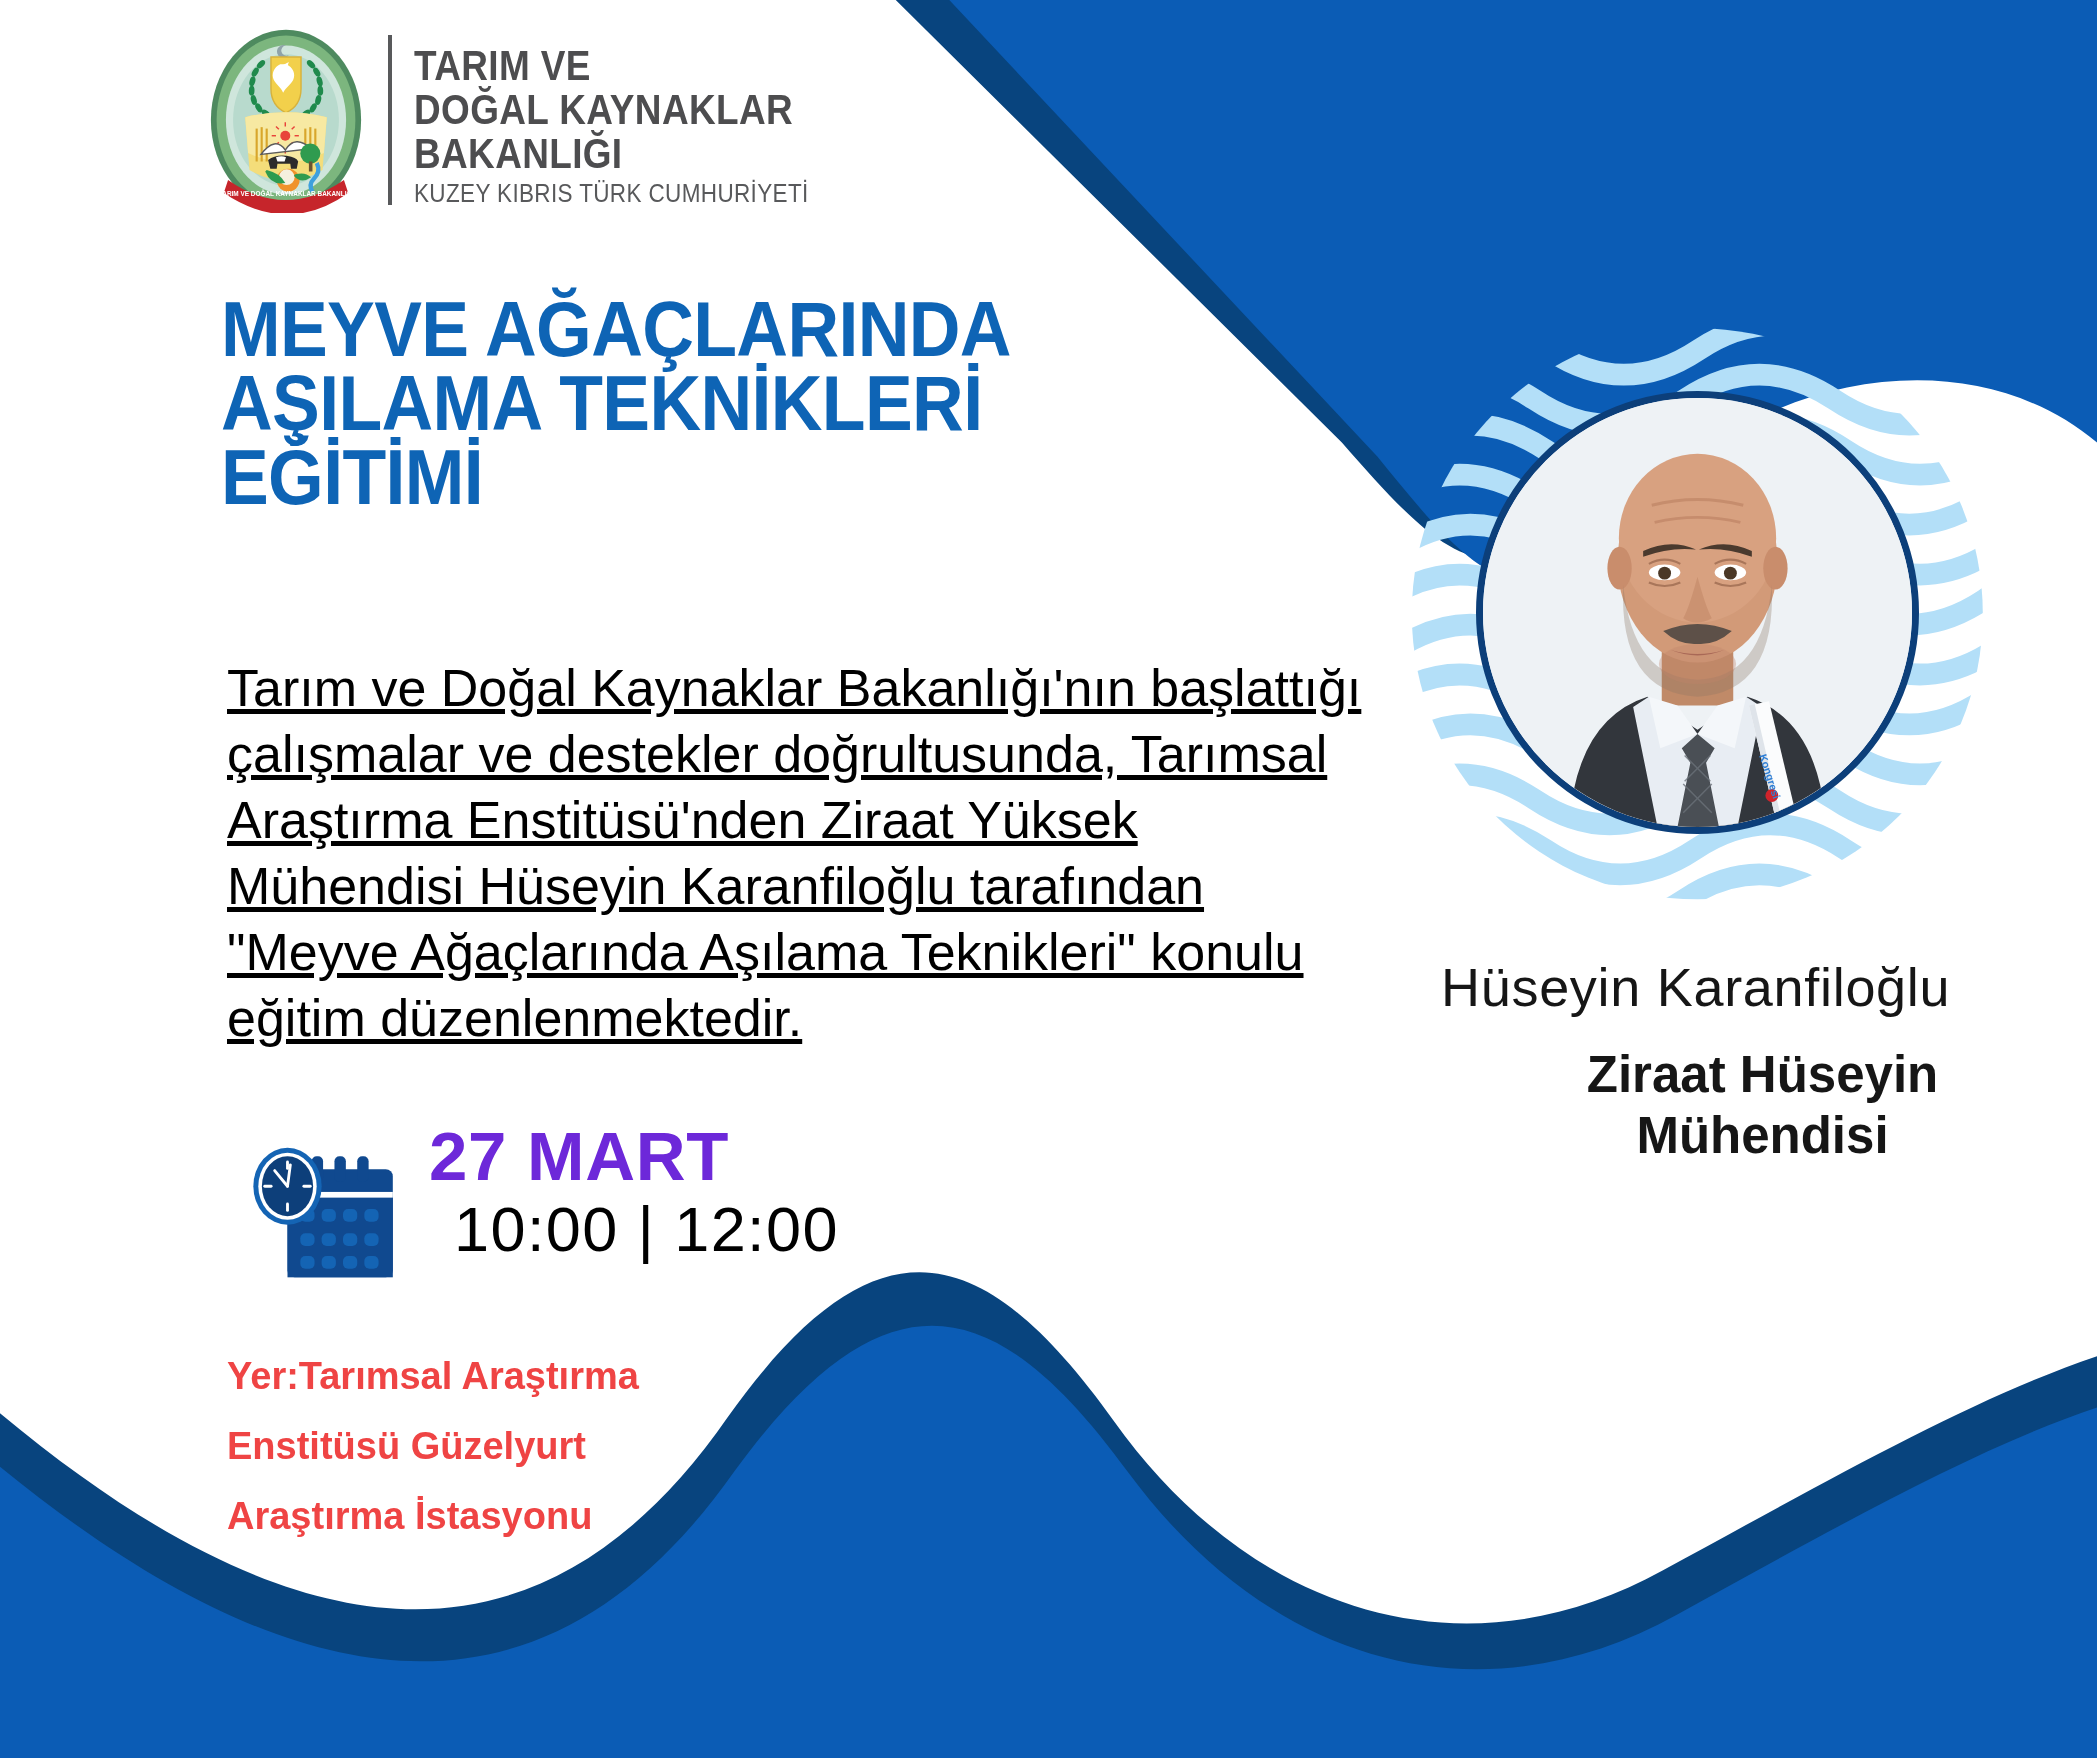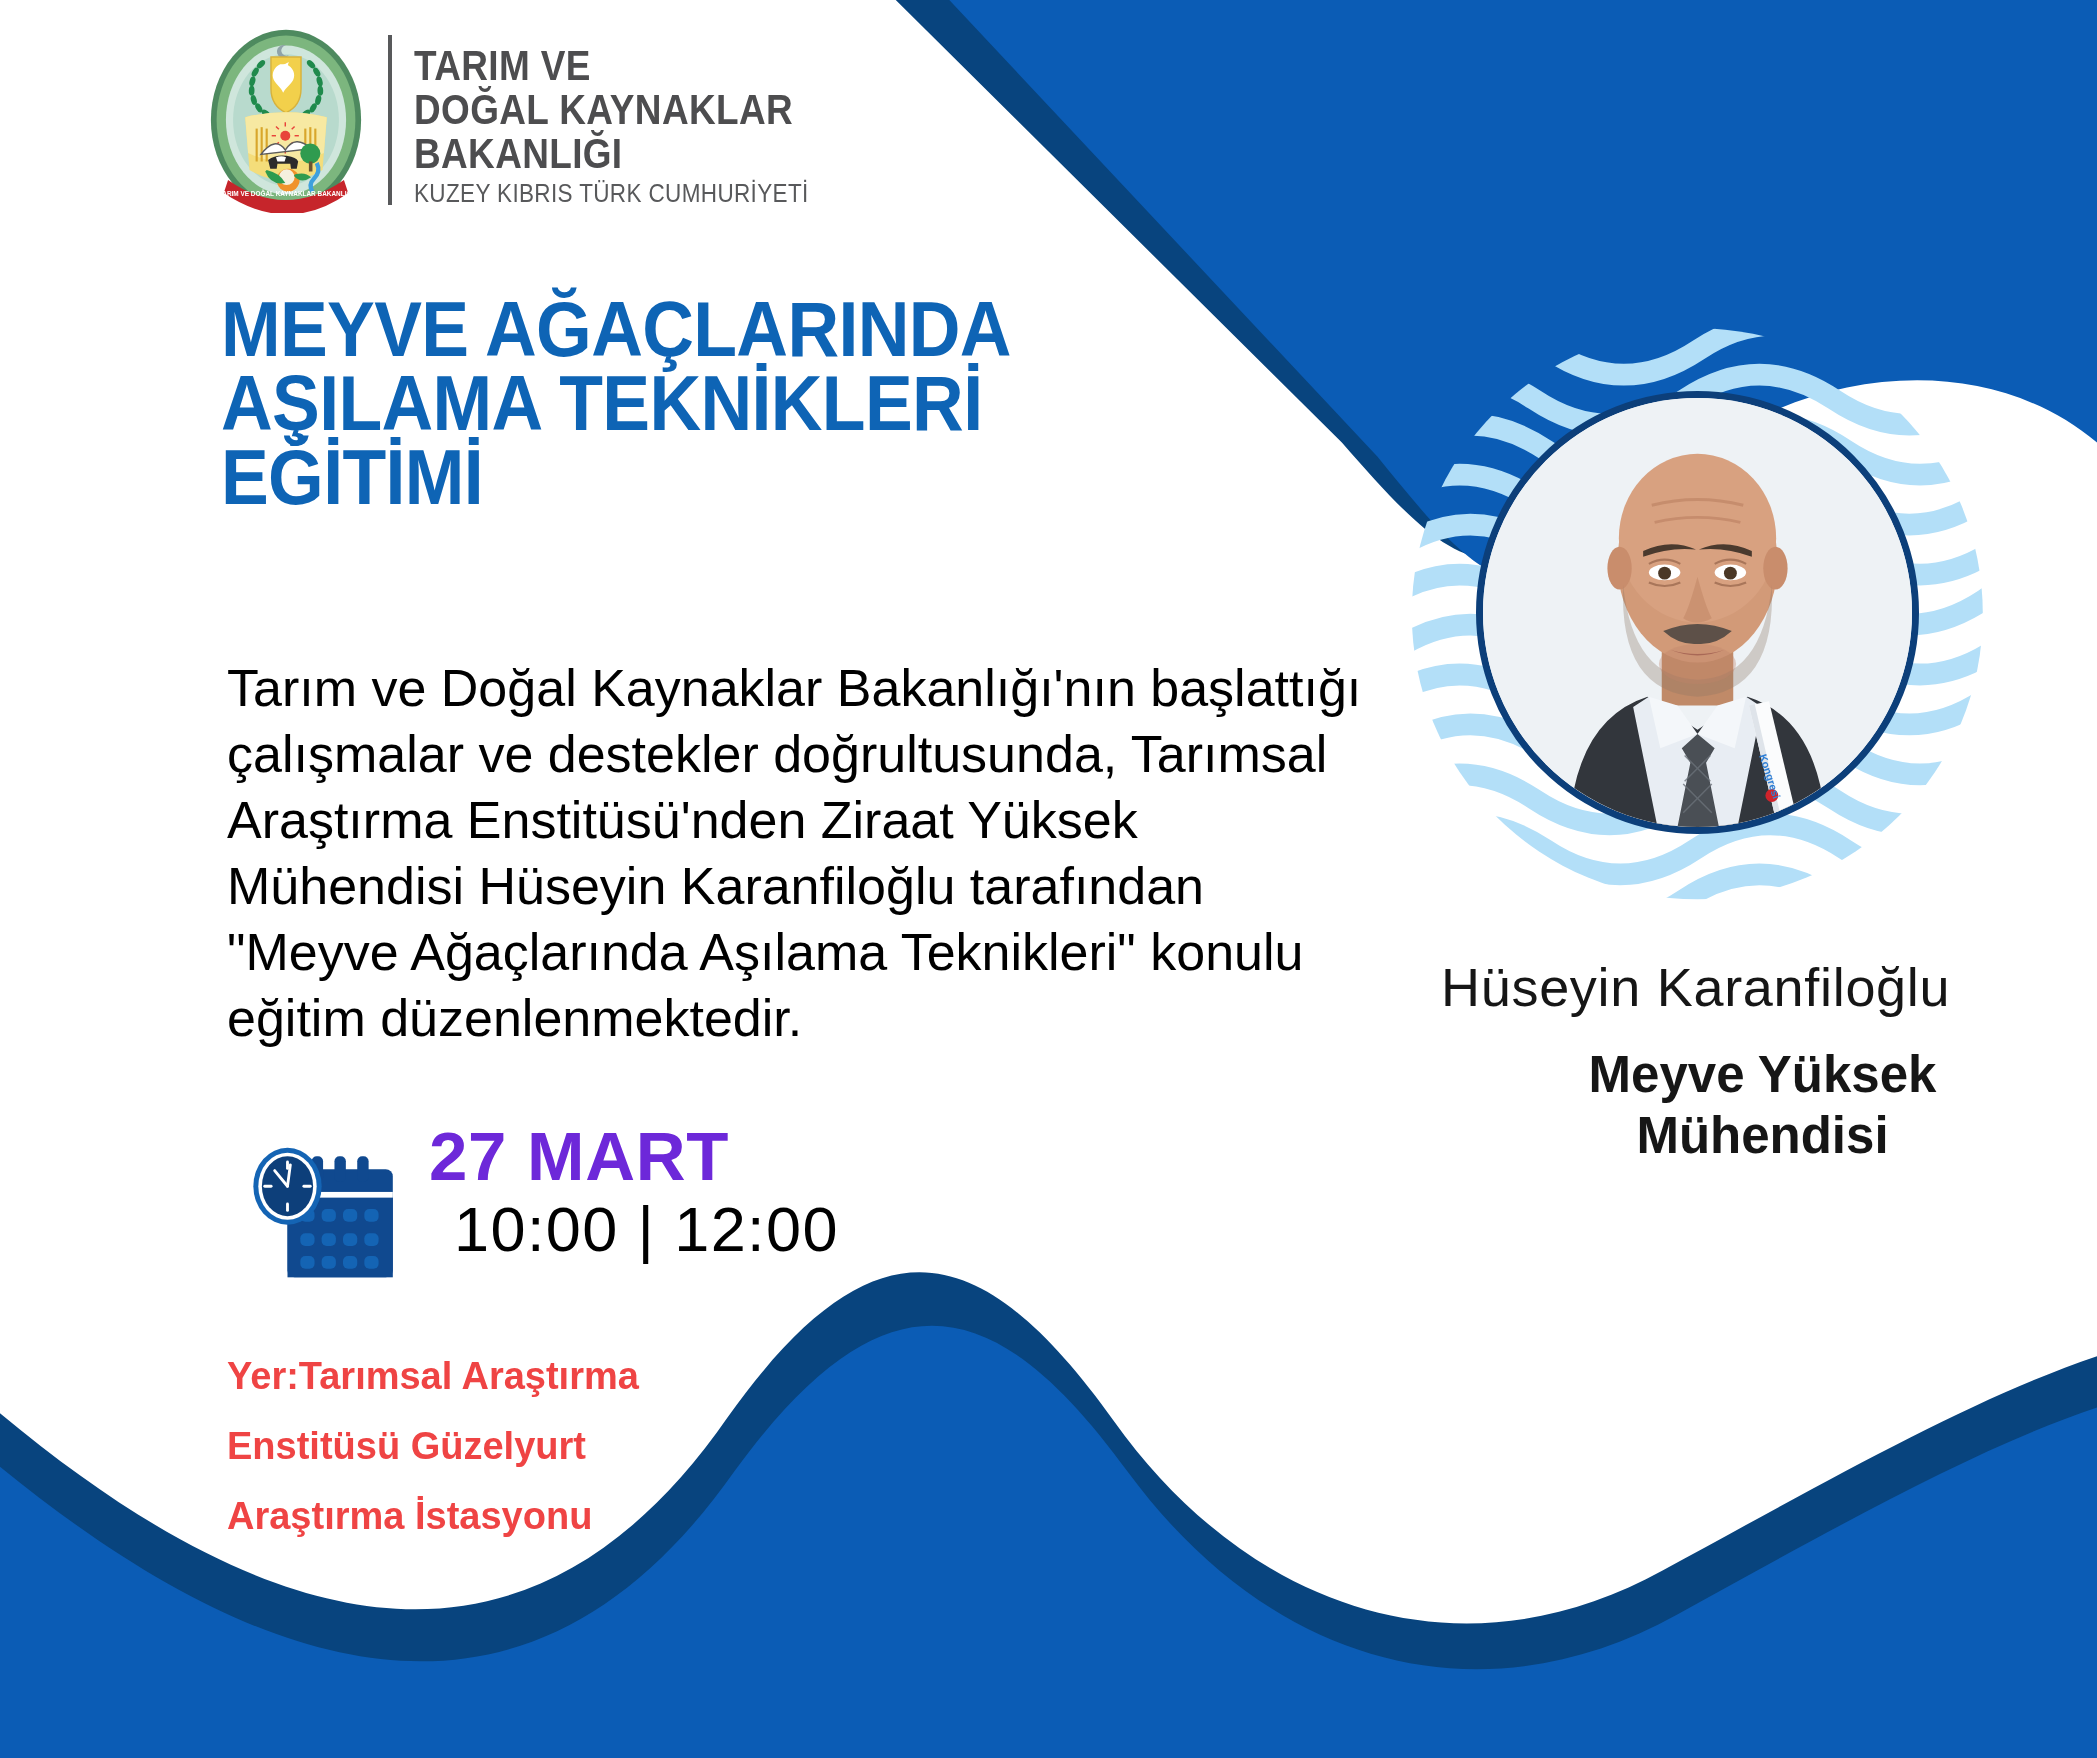--- a/index.html
+++ b/index.html
@@ -57,21 +57,21 @@
   }
 
   
   .body-copy {
     position:absolute; left:227px; top:655px; z-index:5;
     width:1214px;
     font-family:"Liberation Sans Narrow","Liberation Sans", sans-serif;
     font-weight:normal; color:#000;
     font-size:52px; line-height:66px;
   }
-  .body-copy p { white-space:nowrap; }
+  .body-copy p { white-space:nowrap;text-decoration:underline; }
 
   
   .date-row {
     position:absolute; left:243px; top:1121px; z-index:5;
     display:flex; align-items:flex-start;
   }
   .cal-icon { width:163px; height:153px; flex:0 0 auto; margin-top:14.3px; }
   .date-text { margin-left:23px; padding-top:0; }
   .date-main {
     font-family:"Liberation Sans Narrow","Liberation Sans", sans-serif;
@@ -379,16 +379,16 @@
 
       <path d="M196 262 q14 130 104 132 q90 -2 104 -132 q6 150 -104 156 q-110 -6 -104 -156 z" fill="#8b7665" opacity="0.32"></path>
 
       <ellipse cx="300" cy="372" rx="54" ry="28" fill="#c0846a" opacity="0.35"></ellipse>
     </svg>
   </div>
 </div>
 
 <div class="speaker-name">Hüseyin Karanfiloğlu</div>
 <div class="speaker-role">
-  <div>Meyve Yüksek</div>
+  <div>Ziraat Hüseyin</div>
   <div>Mühendisi</div>
 </div>
 
 
 </body></html>

